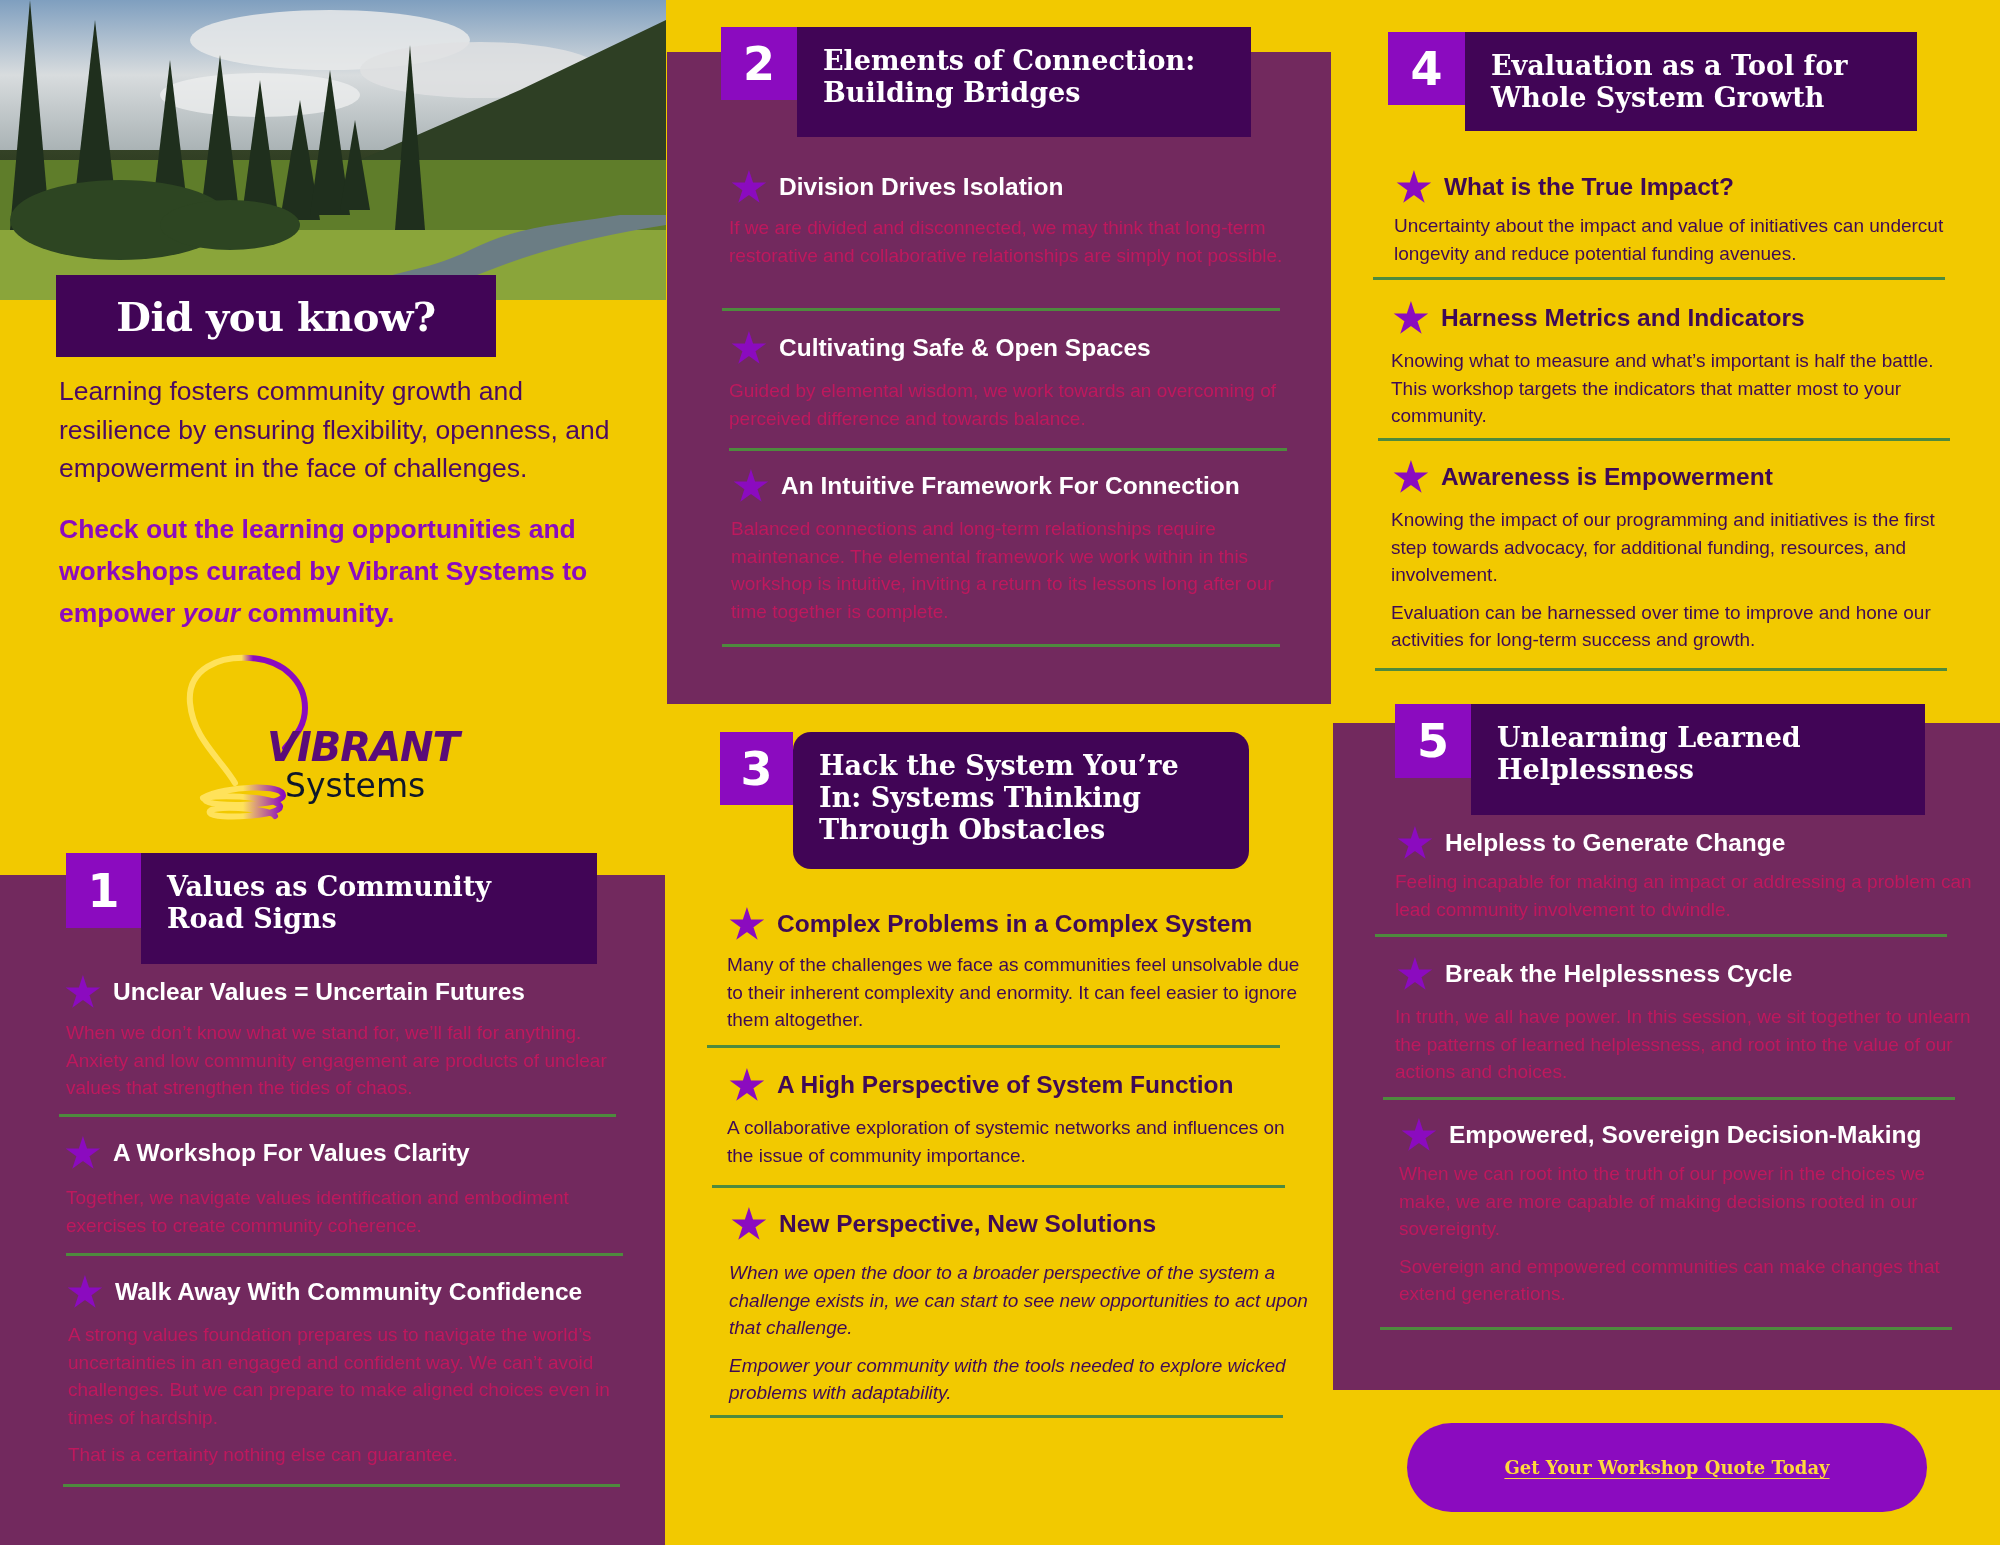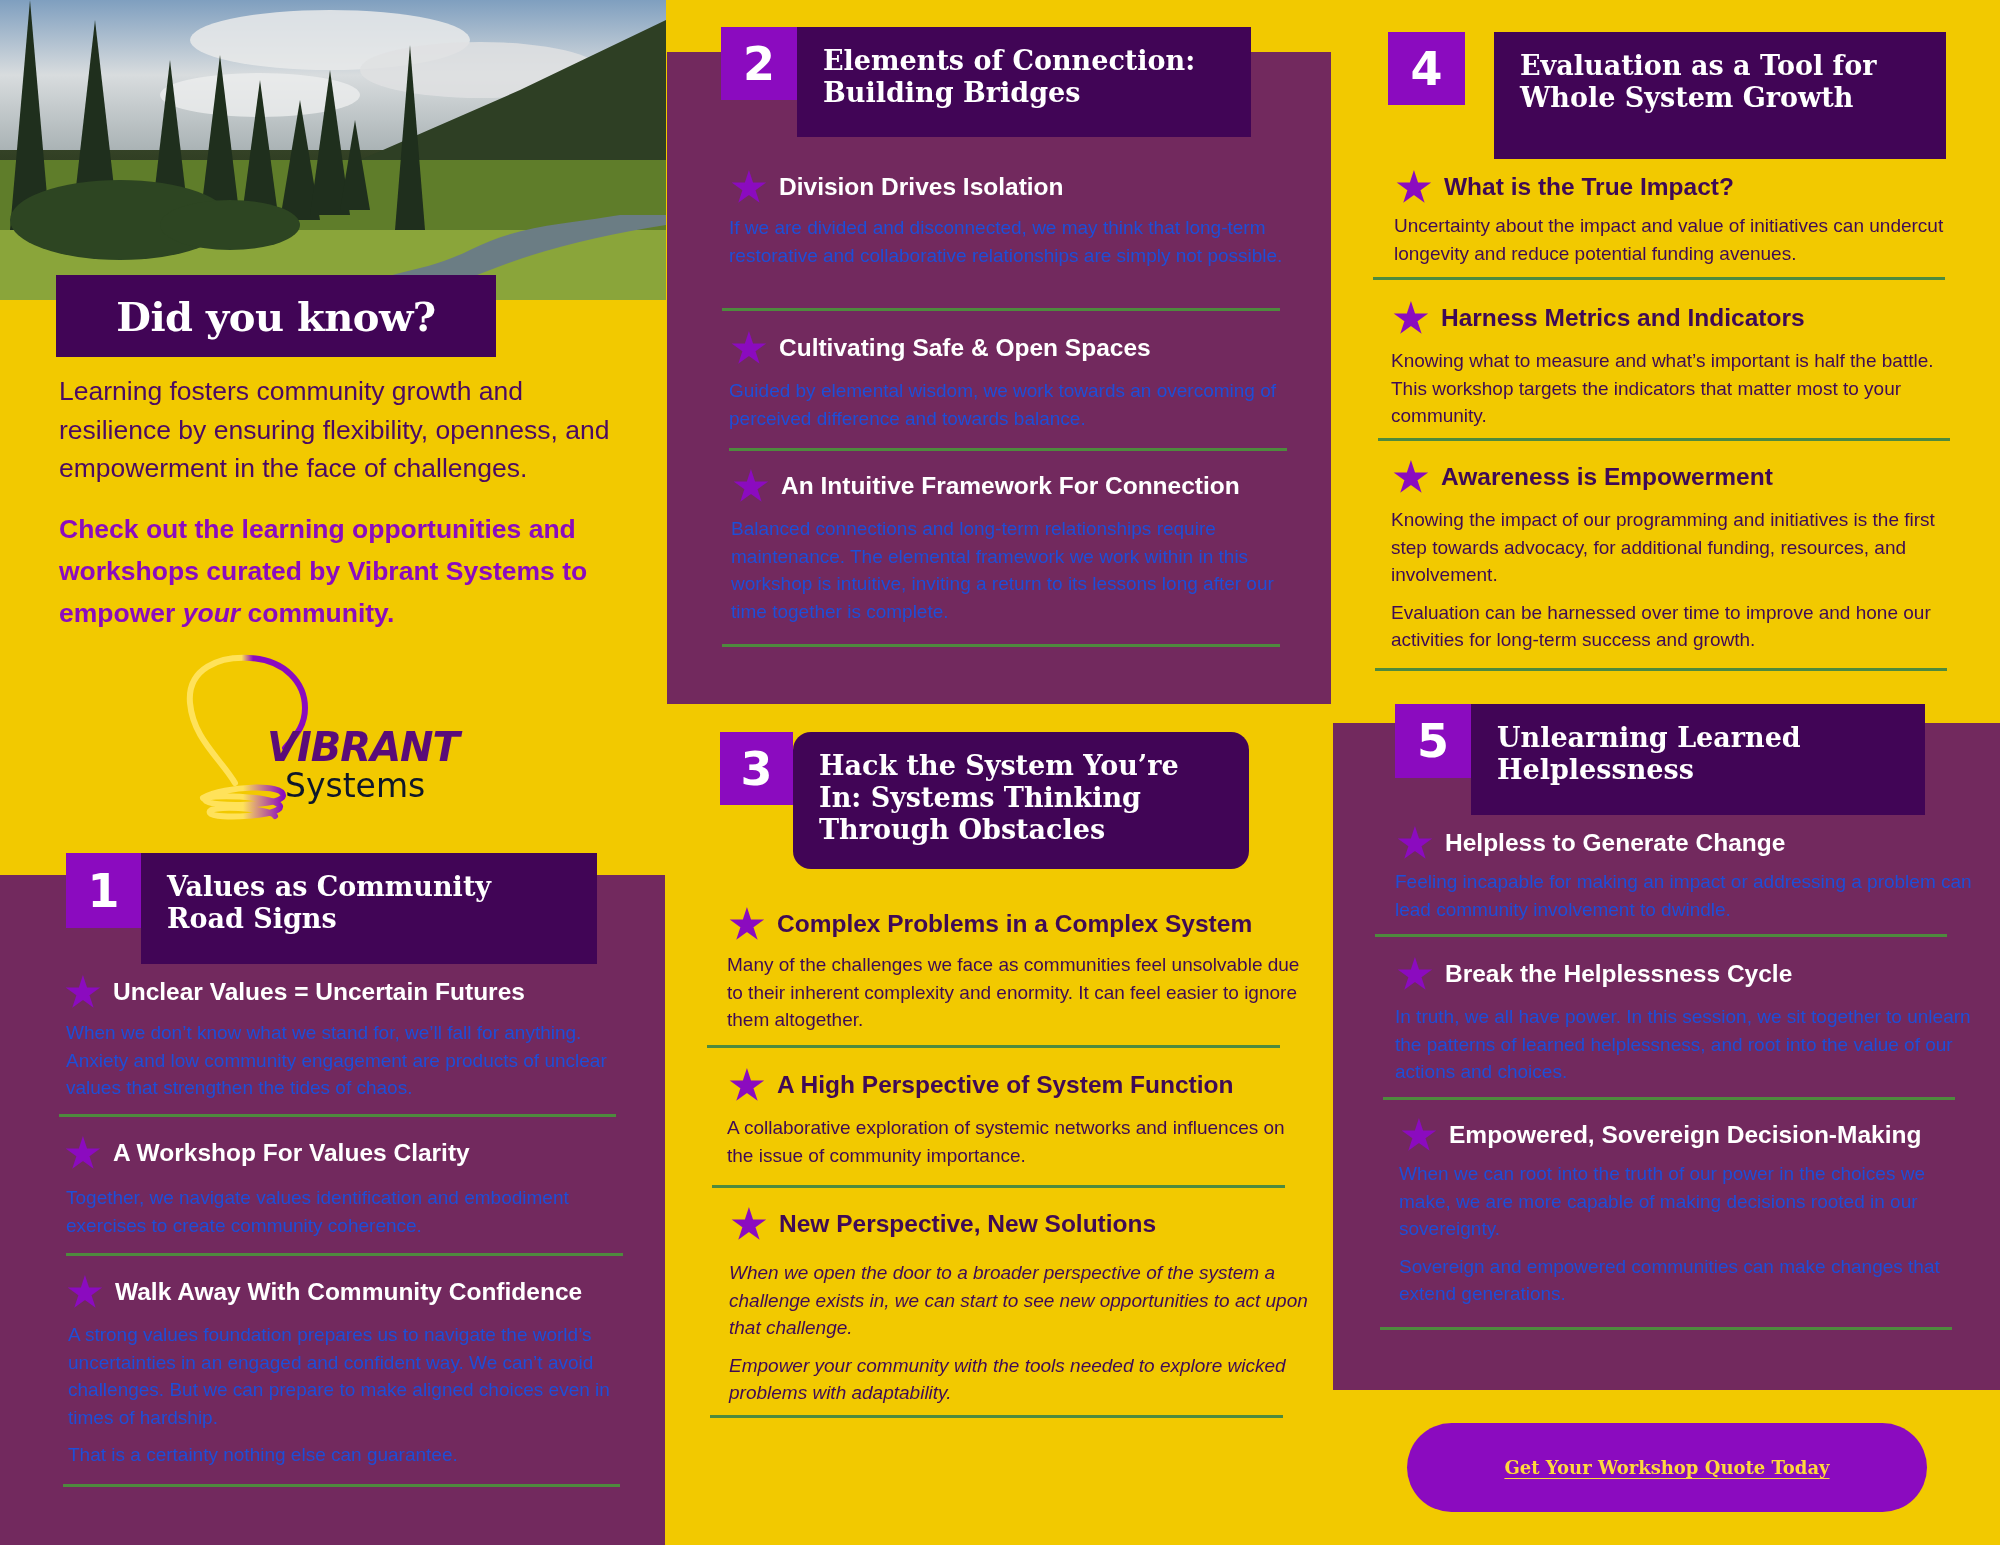--- a/index.html
+++ b/index.html
@@ -64,21 +64,21 @@
 
   .item { position: absolute; }
   .item-head {
     display: flex; align-items: center; gap: 10px;
     font-weight: bold; font-size: 24.5px; line-height: 30px; white-space: nowrap;
   }
   .star { color: #8B0BBF; font-size: 40px; line-height: 30px; width: 40px; text-align: center; flex: 0 0 40px; }
   .item-body { font-size: 19px; line-height: 27.5px; margin-top: 12px; }
   .item-body p + p { margin-top: 10px; }
   .dark .item-head { color: #fff; }
-  .dark .item-body { color: #1d4ed8; }
+  .dark .item-body { color: #be185d; }
   .light .item-head { color: #3F0A55; }
   .light .item-body { color: #3F0A55; }
 
   .divider { position: absolute; height: 3px; background: #4E8A3E; }
 
   .cta {
     left: 1407px; top: 1423px; width: 520px; height: 89px;
     background: #8B0BBF; border-radius: 45px;
     display: flex; align-items: center; justify-content: center;
     cursor: pointer;
@@ -271,21 +271,21 @@
       </div>
     <div class="item-body" style="margin-top:20px;font-style:italic;">
       <p>When we open the door to a broader perspective of the system a challenge exists in, we can start to see new opportunities to act upon that challenge.</p>
       <p>Empower your community with the tools needed to explore wicked problems with adaptability.</p>
     </div>
   </div>
   <div class="divider" style="left:710px;top:1415px;width:573px;"></div>
 </div>
 
 <div class="abs num-box" style="left:1388px;top:32px;width:77px;height:73px;">4</div>
-<div class="abs title-box" style="left:1465px;top:32px;width:452px;height:127px;margin-left:29px;">Evaluation as a Tool for Whole System Growth</div>
+<div class="abs title-box" style="left:1465px;top:32px;width:452px;height:99px;">Evaluation as a Tool for Whole System Growth</div>
 
 <div class="light">
   <div class="item" style="left:1394px;top:172px;width:580px;">
     <div class="item-head">
         <span class="star">★</span>
         <span>What is the True Impact?</span>
       </div>
     <div class="item-body" style="margin-top:10px;">
         <p>Uncertainty about the impact and value of initiatives can undercut longevity and reduce potential funding avenues.</p>
       </div>

